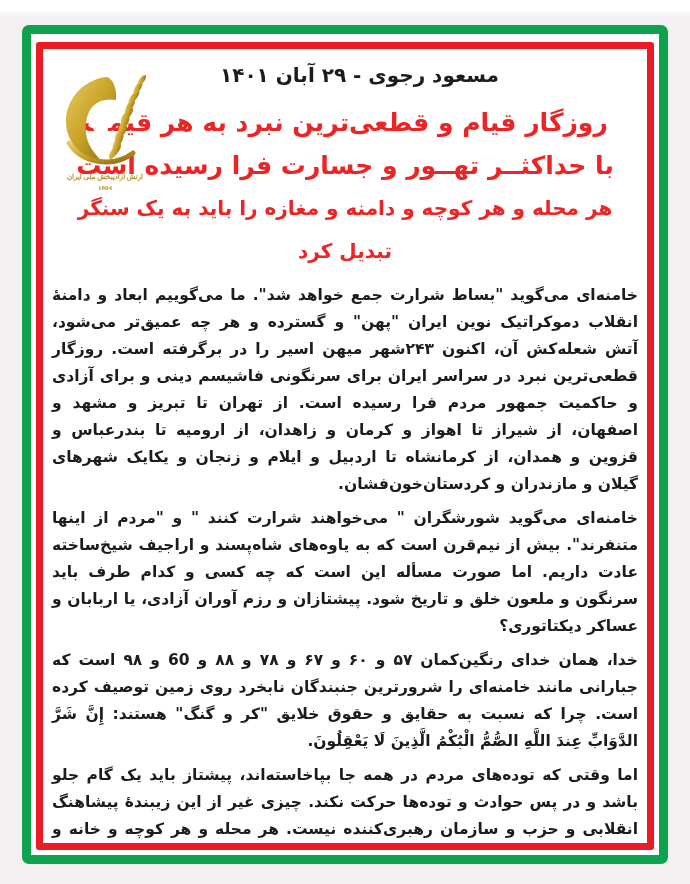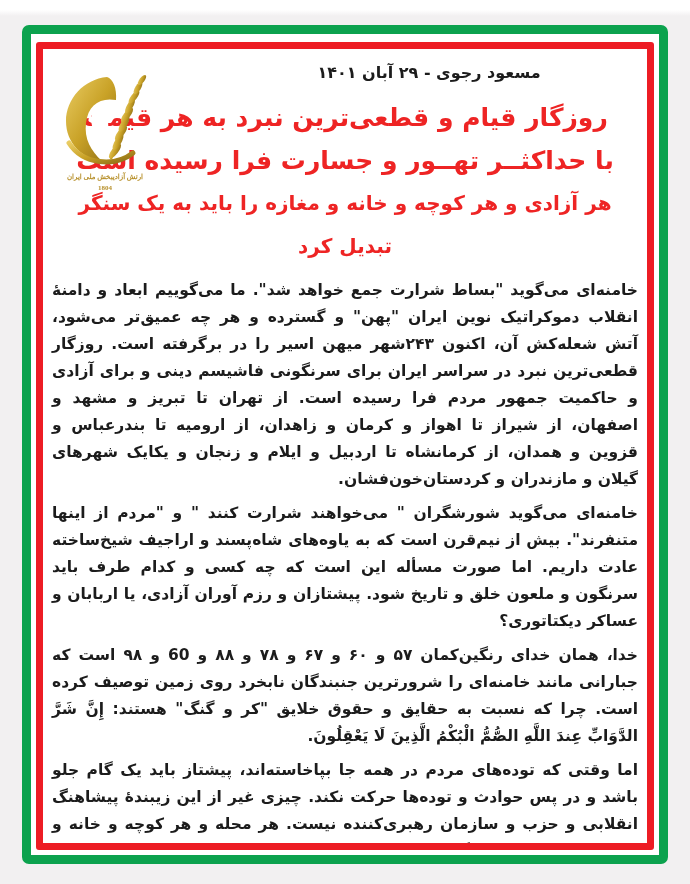--- a/index.html
+++ b/index.html
@@ -33,22 +33,22 @@
     direction: rtl;
   }
   .logo-block {
     position: absolute; left: 12px; top: 22px;
     width: 100px;
     text-align: center;
     font-family: Liberation Serif, serif;
   }
   .author-date {
     margin: 10px 0 0 168px;
-    text-align: center;
-    font-size: 16px;
+    text-align: left;
+    font-size: 20px;
     font-weight: bold;
     color: #1c1c1c;
     letter-spacing: 0px;
   }
   .headline {
     margin-top: 14px;
     text-align: center;
     color: #ee2424;
     font-weight: bold;
   }
@@ -105,21 +105,21 @@
         </svg>
         <div class="logo-caption">ارتش آزادیبخش ملی ایران</div>
         <div class="logo-caption">1804</div>
       </div>
 
       <div class="author-date">مسعود رجوی - ۲۹ آبان ۱۴۰۱</div>
 
       <div class="headline">
         <div class="hl">روزگار قیام و قطعی‌ترین نبرد به هر قیمت</div>
         <div class="hl">با حداکثــر تهــور و جسارت فرا رسیده است</div>
-        <div class="hl hl3">هر آزادی و هر کوچه و خانه و مغازه را باید به یک سنگر تبدیل کرد</div>
+        <div class="hl hl3">هر محله و هر کوچه و دامنه و مغازه را باید به یک سنگر تبدیل کرد</div>
       </div>
 
       <div class="body-text">
         <p>خامنه‌ای می‌گوید "بساط شرارت جمع خواهد شد". ما می‌گوییم ابعاد و دامنهٔ انقلاب دموکراتیک نوین ایران "پهن" و گسترده و هر چه عمیق‌تر می‌شود، آتش شعله‌کش آن، اکنون ۲۴۳شهر میهن اسیر را در برگرفته است. روزگار قطعی‌ترین نبرد در سراسر ایران برای سرنگونی فاشیسم دینی و برای آزادی و حاکمیت جمهور مردم فرا رسیده است. از تهران تا تبریز و مشهد و اصفهان، از شیراز تا اهواز و کرمان و زاهدان، از ارومیه تا بندرعباس و قزوین و همدان، از کرمانشاه تا اردبیل و ایلام و زنجان و یکایک شهرهای گیلان و مازندران و کردستان‌خون‌فشان.</p>
         <p>خامنه‌ای می‌گوید شورشگران " می‌خواهند شرارت کنند " و "مردم از اینها متنفرند". بیش از نیم‌قرن است که به یاوه‌های شاه‌پسند و اراجیف شیخ‌ساخته عادت داریم. اما صورت مسأله این است که چه کسی و کدام طرف باید سرنگون و ملعون خلق و تاریخ شود. پیشتازان و رزم آوران آزادی، یا اربابان و عساکر دیکتاتوری؟</p>
         <p>خدا، همان خدای رنگین‌کمان ۵۷ و ۶۰ و ۶۷ و ۷۸ و ۸۸ و 60 و ۹۸ است که جبارانی مانند خامنه‌ای را شرورترین جنبندگان نابخرد روی زمین توصیف کرده است. چرا که نسبت به حقایق و حقوق خلایق "کر و گنگ" هستند: إِنَّ شَرَّ الدَّوَابِّ عِندَ اللَّهِ الصُّمُّ الْبُكْمُ الَّذِينَ لَا يَعْقِلُونَ.</p>
         <p>اما وقتی که توده‌های مردم در همه جا بپاخاسته‌اند، پیشتاز باید یک گام جلو باشد و در پس حوادث و توده‌ها حرکت نکند. چیزی غیر از این زیبندهٔ پیشاهنگ انقلابی و حزب و سازمان رهبری‌کننده نیست. هر محله و هر کوچه و خانه و مغازه را باید به یک سنگر تبدیل کرد.</p>
       </div>
 
     </div>

